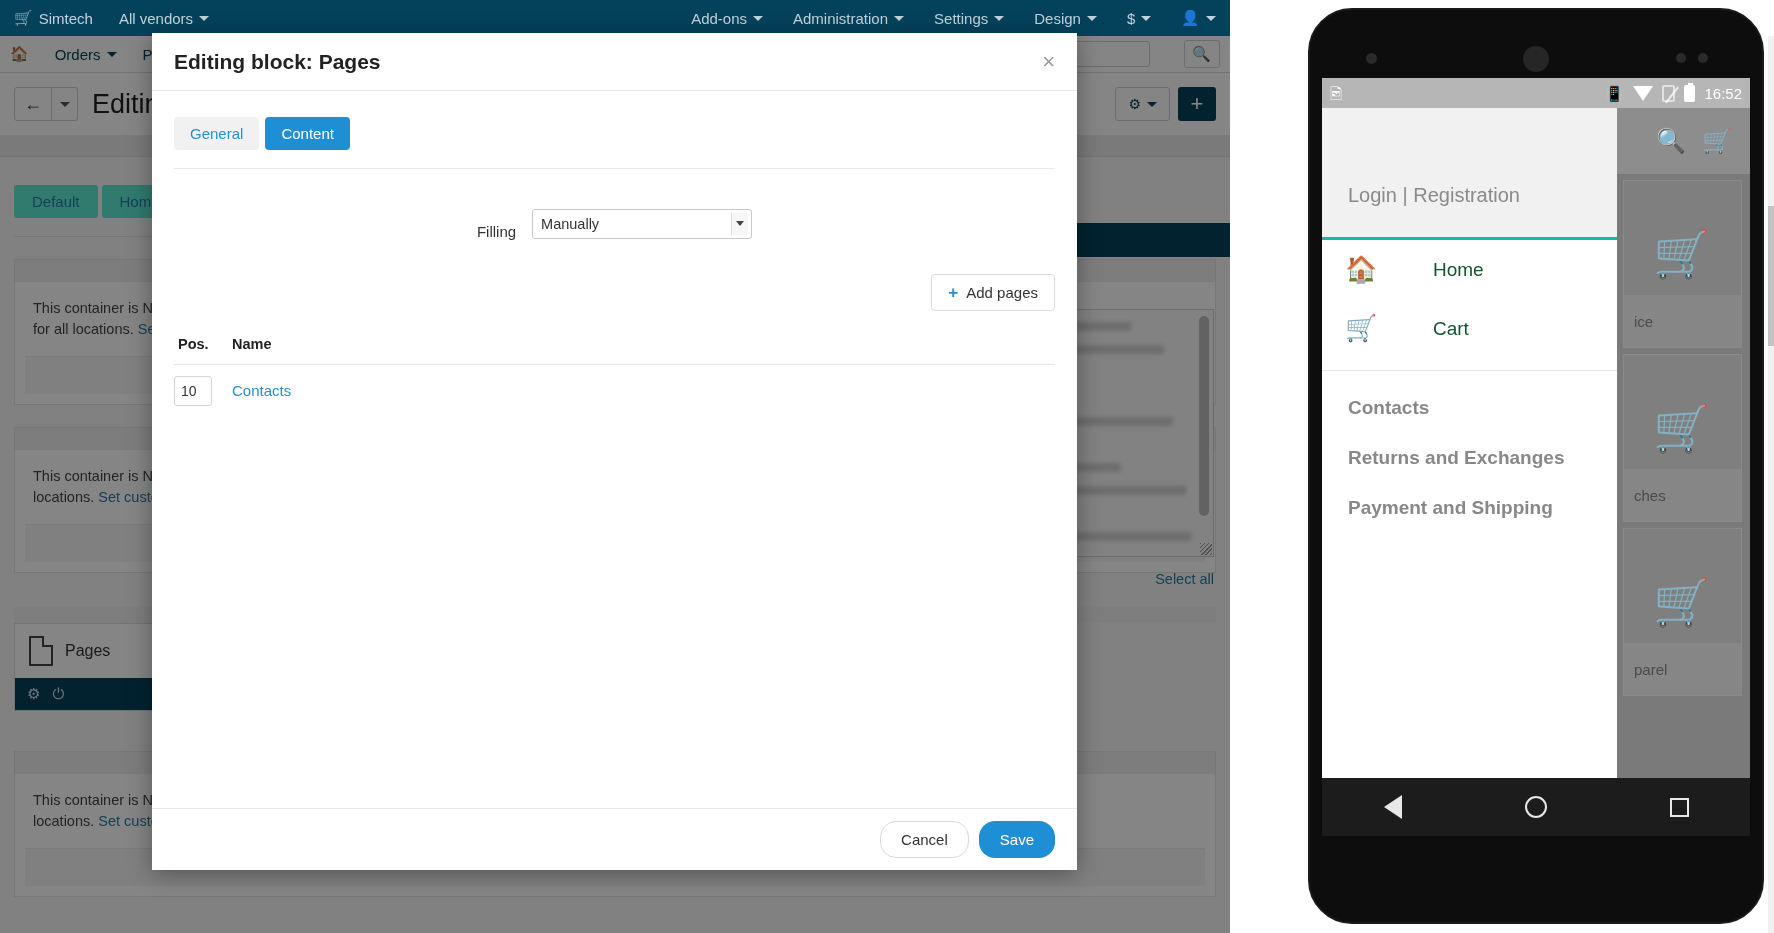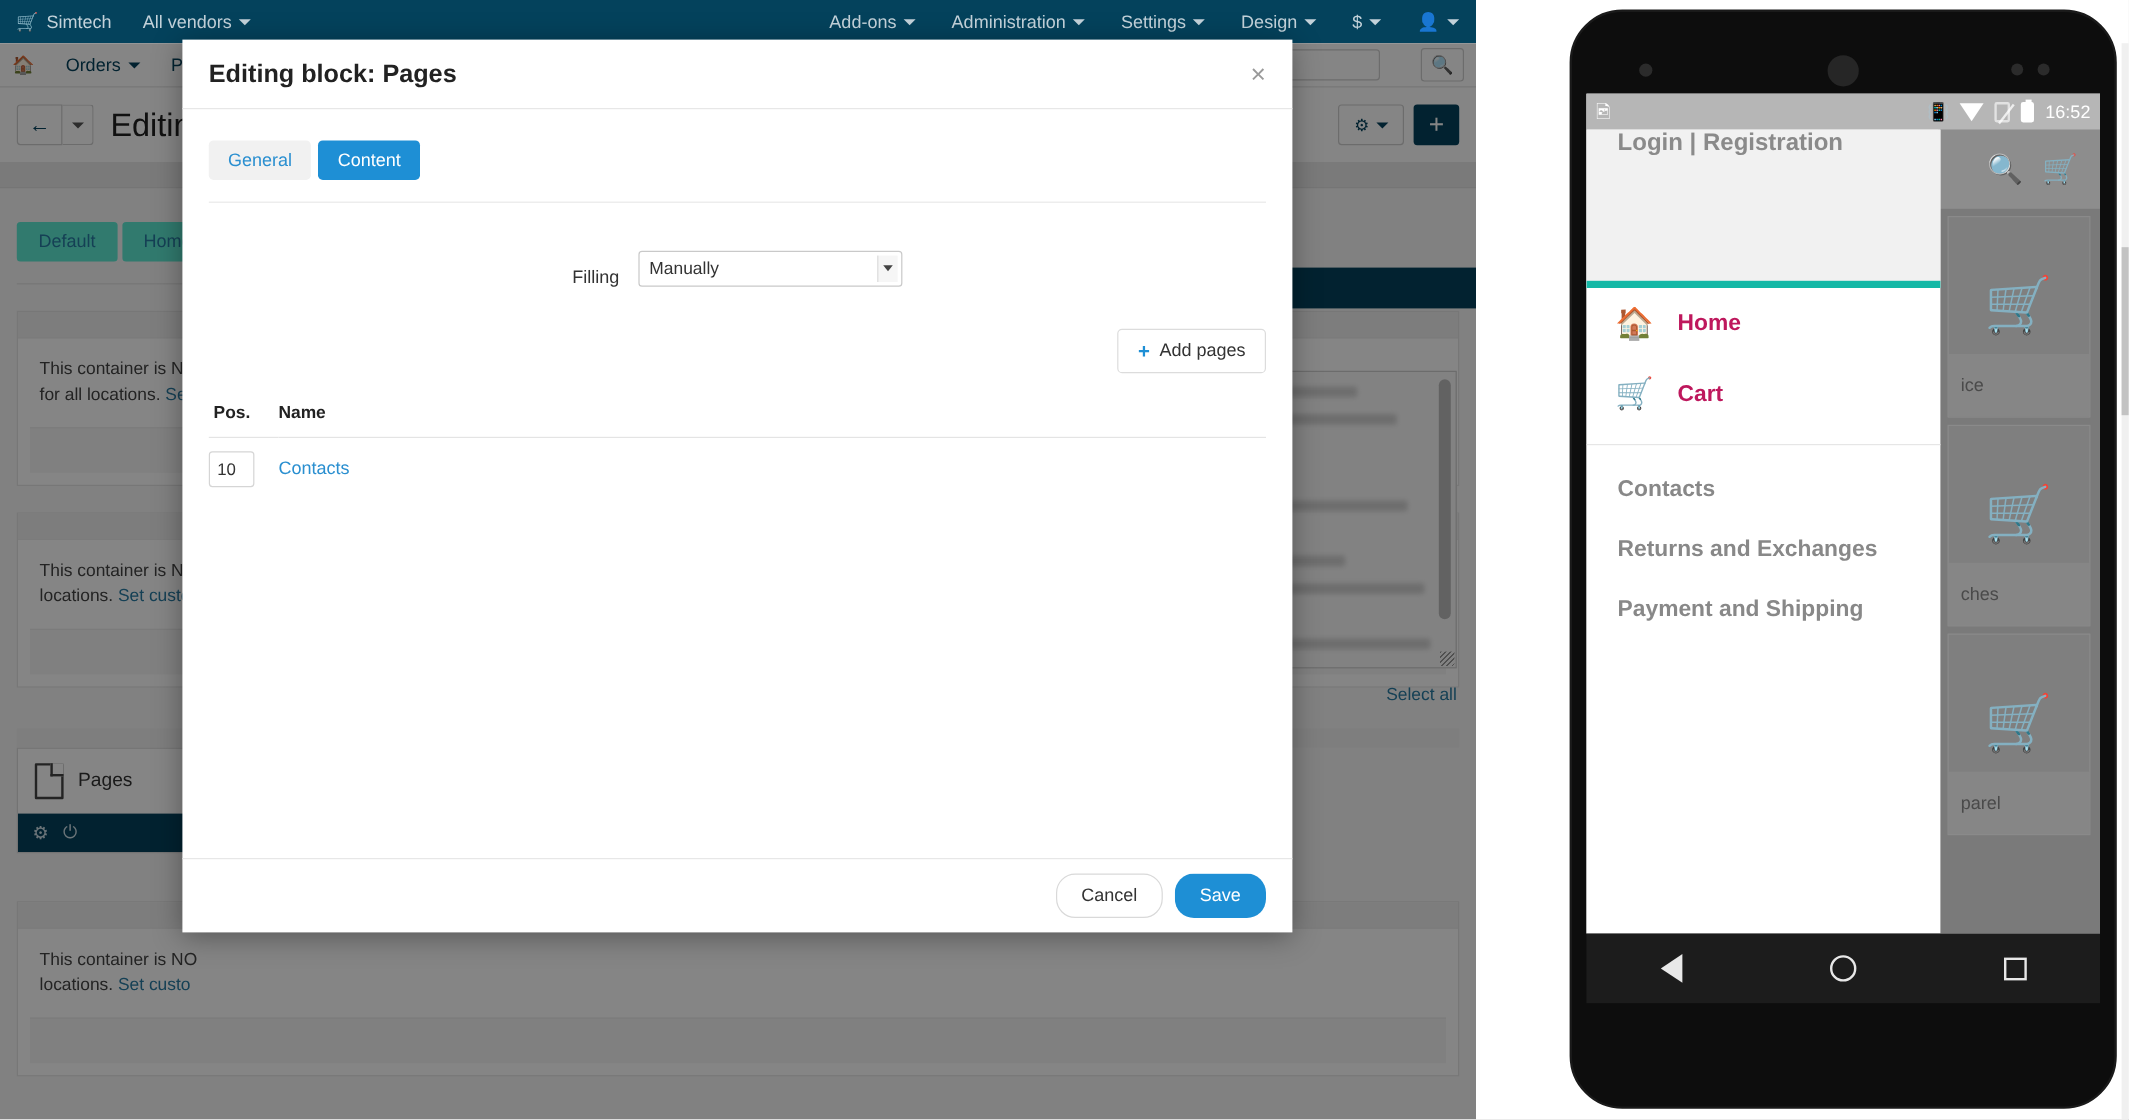--- a/index.html
+++ b/index.html
@@ -117,21 +117,21 @@
      background: repeating-linear-gradient(135deg,#9a9a9a 0 1px,transparent 1px 3px); }
   .rc-bottom { display:flex; align-items:center; padding: 14px 16px; font-size:14.5px; }
   .rc-bottom .l { color:#2a7ca3; }
   .rc-bottom .r { margin-left:auto; color:#2a7ca3; }
 
   
   .dimmer { position:absolute; left:0; top:36px; width:1230px; height:897px; background:rgba(0,0,0,0.48); }
 
   
   .modal {
-    position: absolute; left: 152px; top: 33px; width: 925px; height: 744px;
+    position: absolute; left: 152px; top: 33px; width: 925px; height: 837px;
     background: #fff; box-shadow: 0 4px 22px rgba(0,0,0,.35);
     display: flex; flex-direction: column;
   }
   .modal-head {
     height: 58px; border-bottom:1px solid #e7e7e7; display:flex; align-items:center;
     padding: 0 22px;
   }
   .modal-title { font-size: 21px; font-weight: bold; color:#222; }
   .modal-x { margin-left:auto; font-size:22px; color:#9a9a9a; line-height:1; }
   .modal-body { flex:1; padding: 18px 22px 0 22px; overflow:hidden; position:relative;}
@@ -216,25 +216,25 @@
 
   .screen-inner { position:relative; height: 670px; background:#7a7a7a; }
   .site-header { position:absolute; right:0; top:0; width: 135px; height: 66px; background:#8d8d8d; display:flex; align-items:center; justify-content:flex-end; gap:16px; padding-right:18px; }
   .hdr-ico { color:#6a6a6a; font-size:24px; }
   .prodcol { position:absolute; right:0; top:66px; width:135px; bottom:0; }
   .prodtile { height: 168px; border:1px solid #8a8a8a; margin: 6px 8px; background:#7f7f7f; position:relative; }
   .prodtile .basket { position:absolute; left:50%; top:46px; transform:translateX(-50%); font-size:46px; color:#5e5e5e; }
   .prodtile .cap { position:absolute; left:0; right:0; bottom:0; height: 52px; background:#868686; display:flex; align-items:center; padding-left:10px; font-size:15px; color:#4a4a4a;}
 
   .drawer { position:absolute; left:0; top:0; width: 295px; bottom:0; background:#fff; }
-  .drawer-top { height: 132px; background:#f1f1f1; border-bottom:6px solid #14b8a6; display:flex; padding: 0 0 30px 26px; font-weight: bold; }
+  .drawer-top { height: 132px; background:#f1f1f1; border-bottom:3px solid #14b8a6; display:flex; align-items:flex-end; padding: 0 0 30px 26px; }
   .login-txt { font-size: 20px; color:#8a8a8a; }
   .drawer-item { display:flex; align-items:center; gap: 22px; padding: 14px 26px; }
   .di-ico { color:#7d7d7d; font-size:26px; width:28px; display:flex; align-items:center; justify-content:center;}
-  .di-label { font-size: 19px; color:#be185d; font-weight:bold; }
+  .di-label { font-size: 19px; color:#14532d; font-weight:normal;margin-left:35px; }
   .drawer-sep { border-top:1px solid #e6e6e6; margin: 12px 0; }
   .drawer-link { font-size: 19px; color:#888; font-weight:bold; padding: 14px 26px; }
 
   .navbar {
     position:absolute; left: 14px; top: 778px; width: 428px; height: 58px;
     background:#1c1c1c; display:flex; align-items:center; justify-content:space-around;
   }
   .nv-back { width:0;height:0;border-top:12px solid transparent;border-bottom:12px solid transparent;border-right:18px solid #e8e8e8; }
   .nv-home { width:22px;height:22px;border:2.5px solid #e8e8e8;border-radius:50%; }
   .nv-rec { width:19px;height:19px;border:2.5px solid #e8e8e8; }

